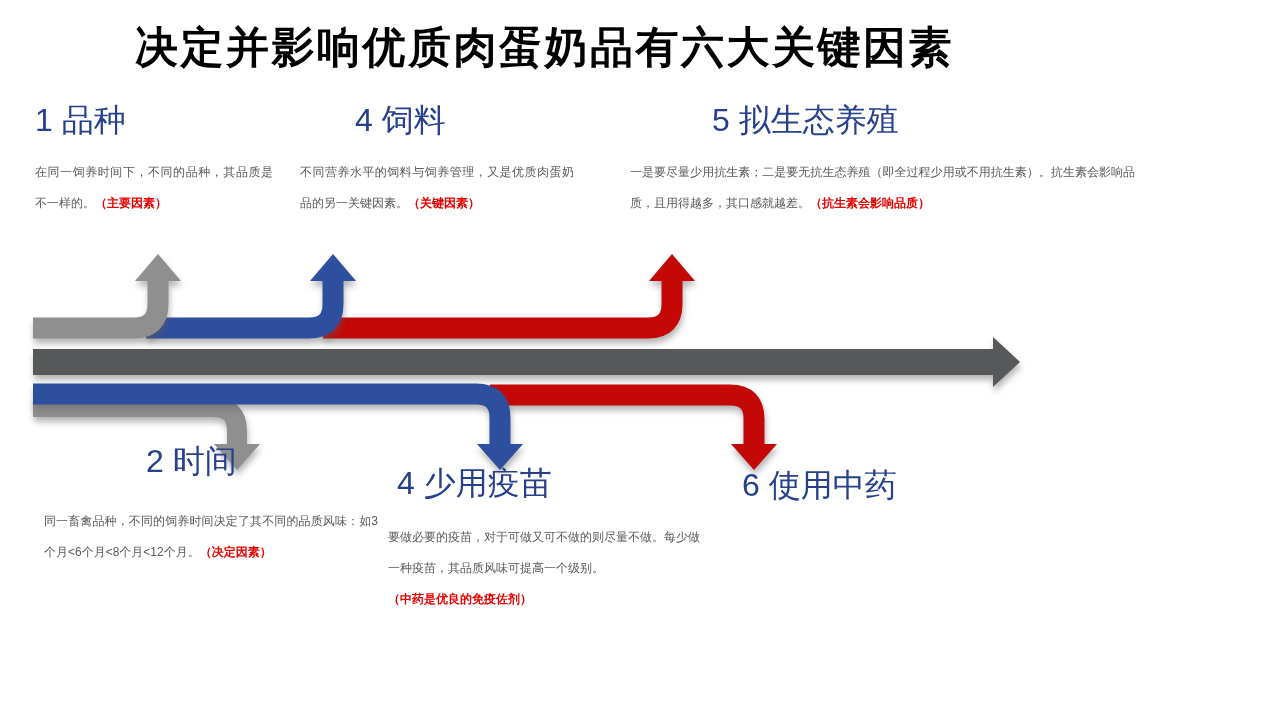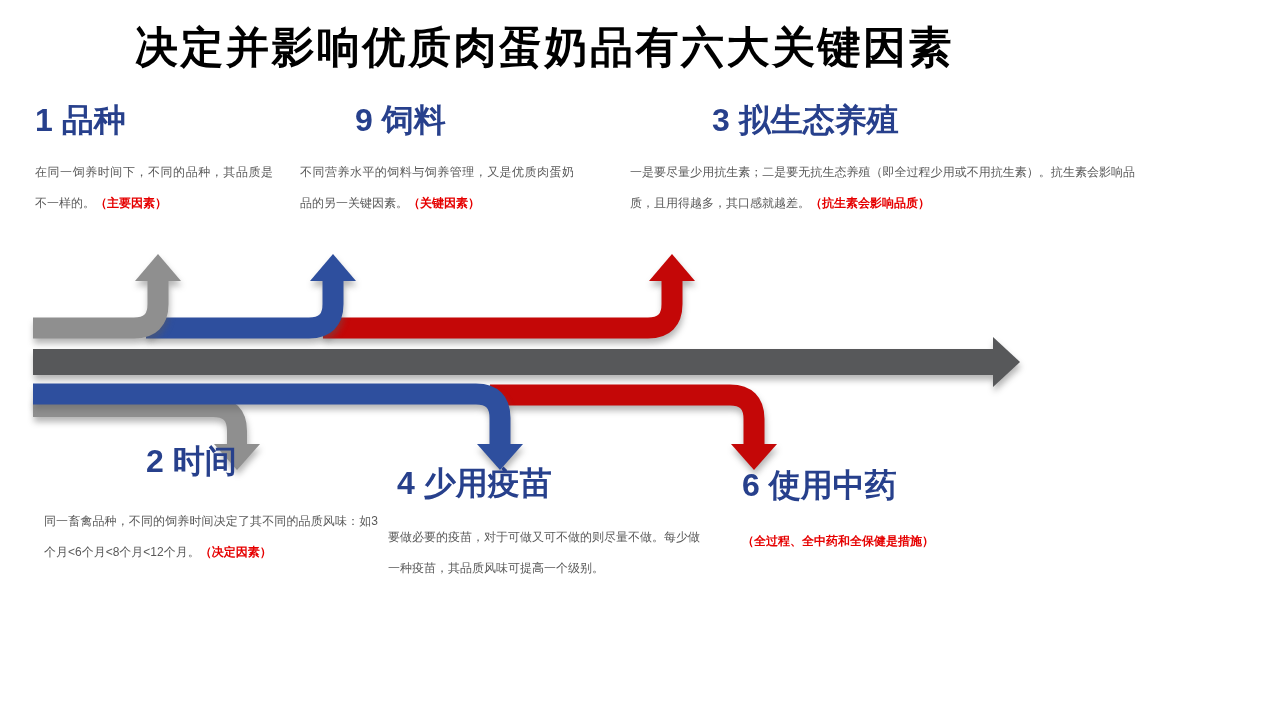--- a/index.html
+++ b/index.html
@@ -16,21 +16,21 @@
   .st-gray{stroke:var(--arrow-gray);fill:none;}
   .fl-gray{fill:var(--arrow-gray);}
   .st-dark{stroke:var(--arrow-dark);fill:none;}
   .fl-dark{fill:var(--arrow-dark);}
   .st-blue{stroke:var(--arrow-blue);fill:none;}
   .fl-blue{fill:var(--arrow-blue);}
   .st-red{stroke:var(--arrow-red);fill:none;}
   .fl-red{fill:var(--arrow-red);}
 
   .section{position:absolute;}
-  .heading{position:absolute;font-size:32px;font-weight:700;
+  .heading{position:absolute;font-size:32px;font-weight:400;
            color:var(--heading-blue);white-space:nowrap;line-height:1.1;}
   .body-text{position:absolute;font-size:12px;line-height:31px;
              color:var(--body-text);text-align:justify;}
   .em{color:var(--red-text);font-weight:700;}
   .em-block{display:block;}
 </style>
 </head>
 <body>
 
 <div class="slide">
@@ -72,47 +72,47 @@
   </svg>
 
   <div class="section">
     <div class="heading" style="left:35px;top:103px">1 品种</div>
     <div class="body-text" style="left:35px;top:157px;width:238px">
       <span>在同一饲养时间下，不同的品种，其品质是不一样的。</span><span class="em">（主要因素）</span>
     </div>
   </div>
 
   <div class="section">
-    <div class="heading" style="left:355px;top:103px">9 饲料</div>
+    <div class="heading" style="left:355px;top:103px">4 饲料</div>
     <div class="body-text" style="left:300px;top:157px;width:274px">
       <span>不同营养水平的饲料与饲养管理，又是优质肉蛋奶品的另一关键因素。</span><span class="em">（关键因素）</span>
     </div>
   </div>
 
   <div class="section">
-    <div class="heading" style="left:712px;top:103px">3 拟生态养殖</div>
+    <div class="heading" style="left:712px;top:103px">5 拟生态养殖</div>
     <div class="body-text" style="left:630px;top:157px;width:505px">
       <span>一是要尽量少用抗生素；二是要无抗生态养殖（即全过程少用或不用抗生素）。抗生素会影响品质，且用得越多，其口感就越差。</span><span class="em">（抗生素会影响品质）</span>
     </div>
   </div>
 
   <div class="section">
     <div class="heading" style="left:146px;top:444px">2 时间</div>
     <div class="body-text" style="left:44px;top:506px;width:334px">
       <span>同一畜禽品种，不同的饲养时间决定了其不同的品质风味：如3个月&lt;6个月&lt;8个月&lt;12个月。</span><span class="em">（决定因素）</span>
     </div>
   </div>
 
   <div class="section">
     <div class="heading" style="left:397px;top:466px">4 少用疫苗</div>
     <div class="body-text" style="left:388px;top:522px;width:312px">
-      <span>要做必要的疫苗，对于可做又可不做的则尽量不做。每少做一种疫苗，其品质风味可提高一个级别。</span>
+      <span>要做必要的疫苗，对于可做又可不做的则尽量不做。每少做一种疫苗，其品质风味可提高一个级别。</span><span class="em em-block">（中药是优良的免疫佐剂）</span>
     </div>
   </div>
 
   <div class="section">
     <div class="heading" style="left:742px;top:468px">6 使用中药</div>
     <div class="body-text" style="left:742px;top:526px;width:445px">
-      <span class="em em-block">（全过程、全中药和全保健是措施）</span>
+      
     </div>
   </div>
 
 </div>
 
 </body></html>

